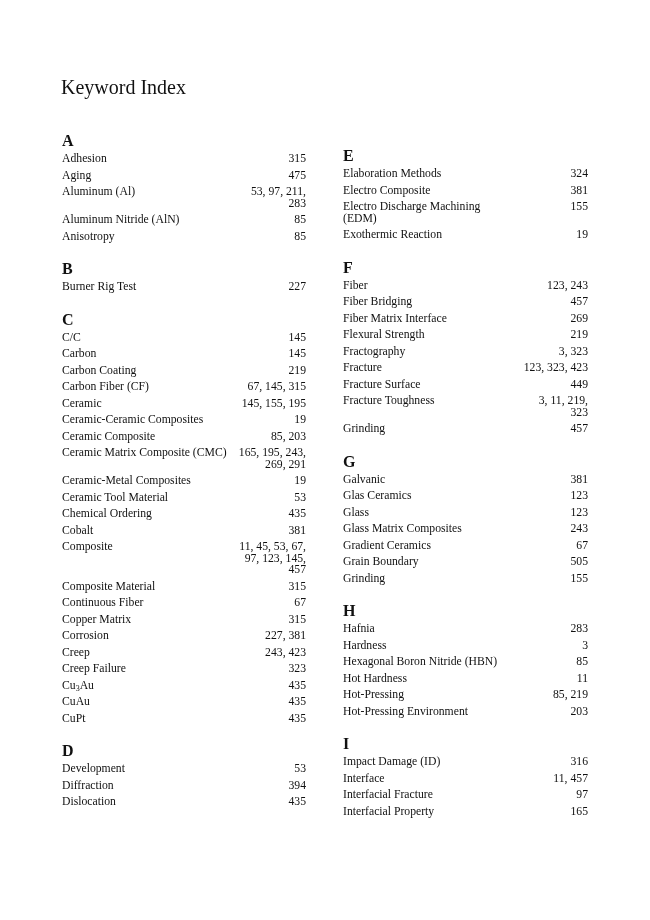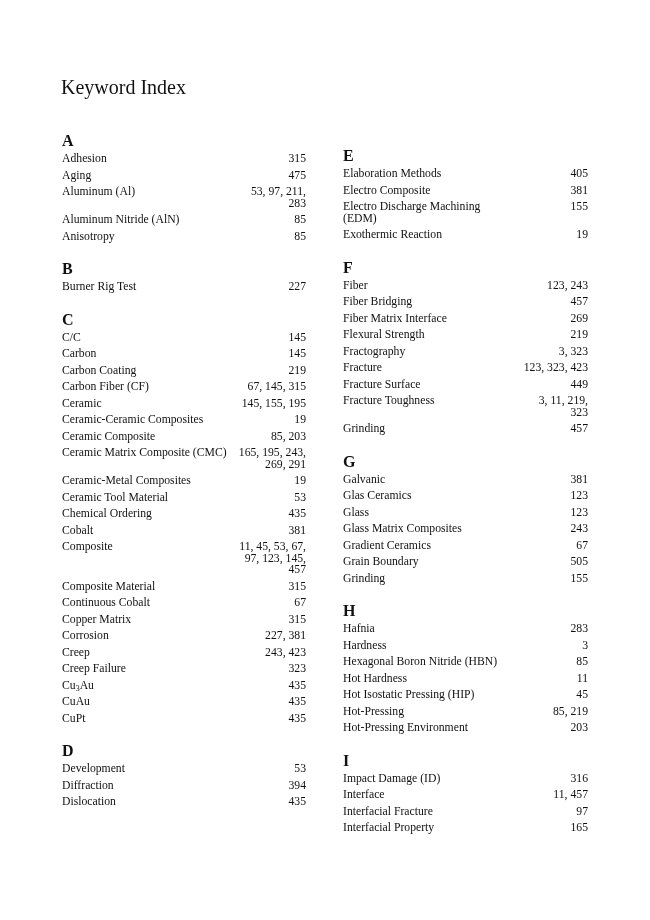--- a/index.html
+++ b/index.html
@@ -124,21 +124,21 @@
         <span class="kw">Composite</span>
         <span class="pg">11, 45, 53, 67,
 97, 123, 145,
 457</span>
       </div>
     <div class="entry">
         <span class="kw">Composite Material</span>
         <span class="pg">315</span>
       </div>
     <div class="entry">
-        <span class="kw">Continuous Cobalt</span>
+        <span class="kw">Continuous Fiber</span>
         <span class="pg">67</span>
       </div>
     <div class="entry">
         <span class="kw">Copper Matrix</span>
         <span class="pg">315</span>
       </div>
     <div class="entry">
         <span class="kw">Corrosion</span>
         <span class="pg">227, 381</span>
       </div>
@@ -180,21 +180,21 @@
       </div>
   </div>
 </div>
 
 <div class="col right">
 
   <div class="section">
     <div class="letter">E</div>
     <div class="entry">
         <span class="kw">Elaboration Methods</span>
-        <span class="pg">405</span>
+        <span class="pg">324</span>
       </div>
     <div class="entry">
         <span class="kw">Electro Composite</span>
         <span class="pg">381</span>
       </div>
     <div class="entry">
         <span class="kw wrap">Electro Discharge Machining (EDM)</span>
         <span class="pg">155</span>
       </div>
     <div class="entry">
@@ -288,24 +288,20 @@
       </div>
     <div class="entry">
         <span class="kw">Hexagonal Boron Nitride (HBN)</span>
         <span class="pg">85</span>
       </div>
     <div class="entry">
         <span class="kw">Hot Hardness</span>
         <span class="pg">11</span>
       </div>
     <div class="entry">
-        <span class="kw">Hot Isostatic Pressing (HIP)</span>
-        <span class="pg">45</span>
-      </div>
-    <div class="entry">
         <span class="kw">Hot-Pressing</span>
         <span class="pg">85, 219</span>
       </div>
     <div class="entry">
         <span class="kw">Hot-Pressing Environment</span>
         <span class="pg">203</span>
       </div>
   </div>
 
   <div class="section">

